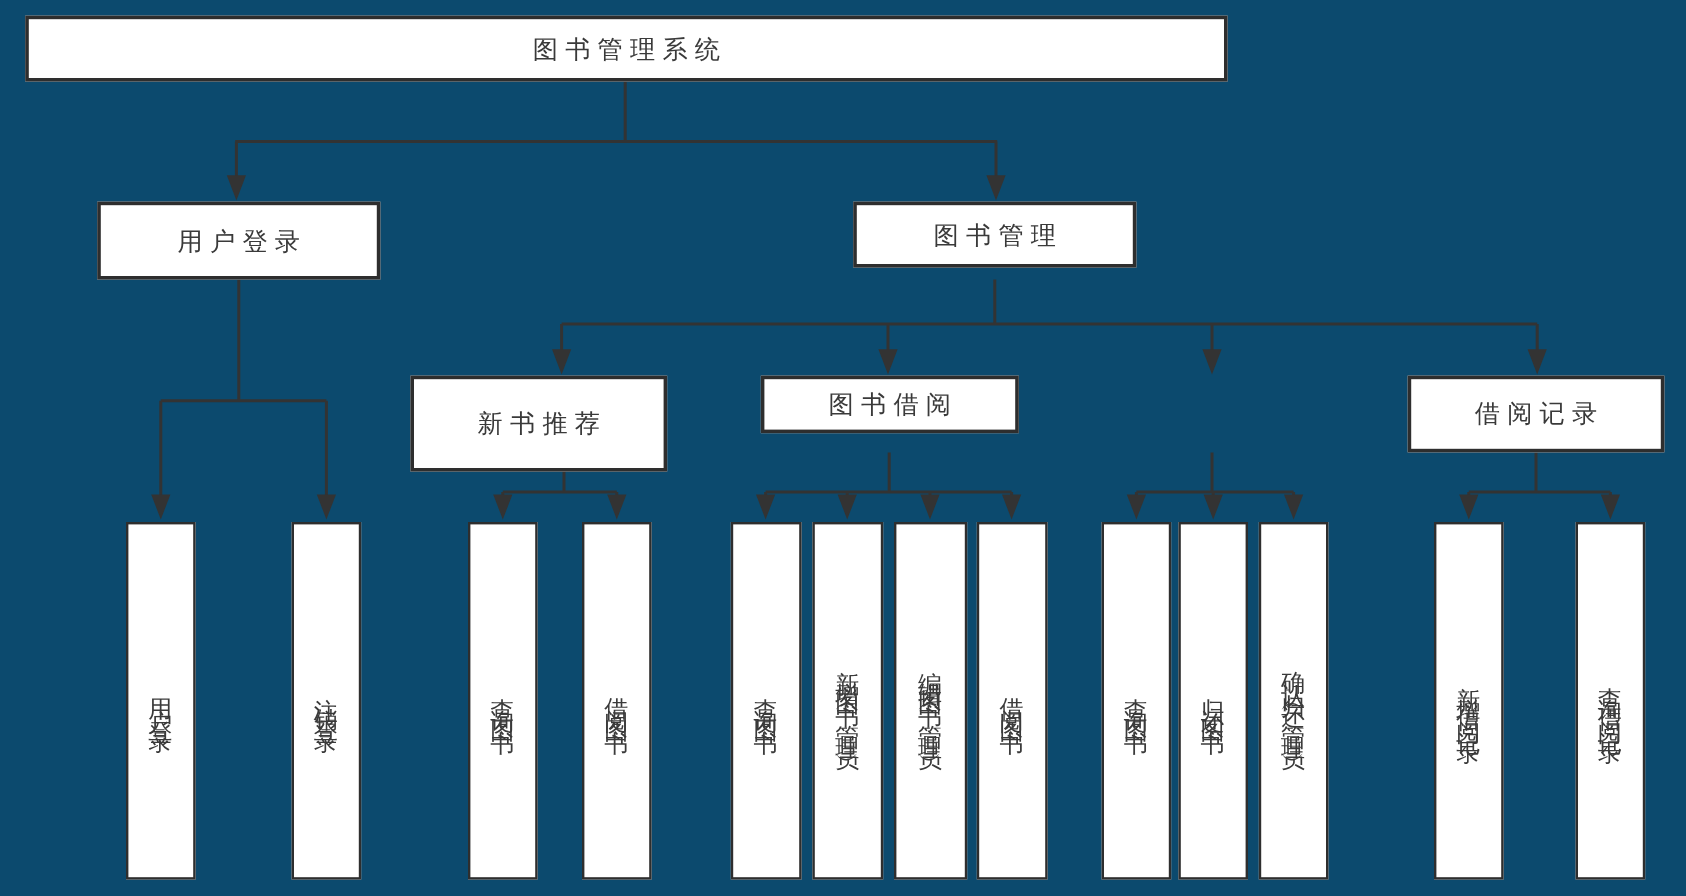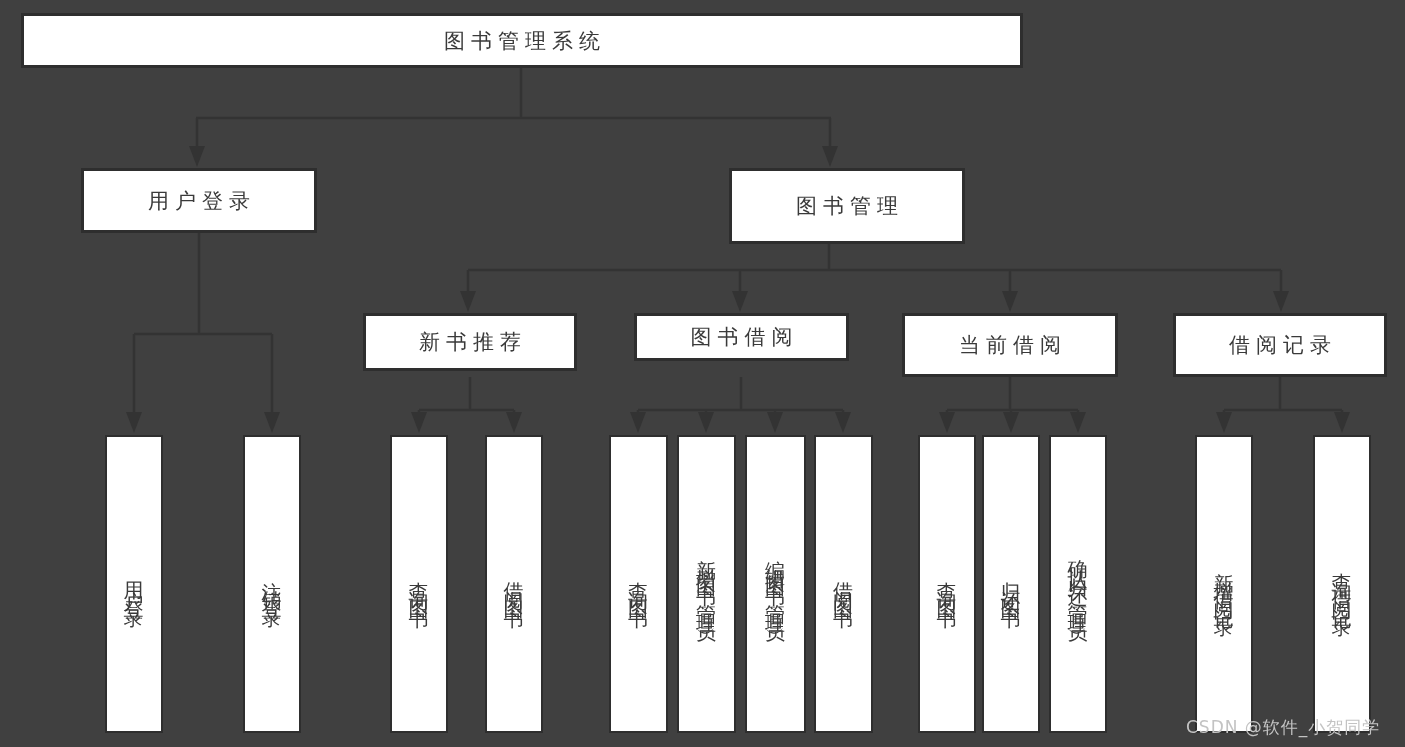--- a/index.html
+++ b/index.html
@@ -4,21 +4,21 @@
 <style>
   html, body {
     margin: 0;
     padding: 0;
     background: #ffffff;
   }
   #canvas {
     position: relative;
     width: 1405px;
     height: 747px;
-    background: #404040;
+    background: #0c4a6e;
     overflow: hidden;
     font-family: "DejaVu Sans", "Liberation Sans", sans-serif;
   }
   #connector-svg {
     position: absolute;
     left: 0;
     top: 0;
     width: 1405px;
     height: 747px;
   }
@@ -105,40 +105,38 @@
       <polygon points="1011,433 1003,412 1019,412"></polygon>
       <polygon points="1078,433 1070,412 1086,412"></polygon>
       <polygon points="1224,433 1216,412 1232,412"></polygon>
       <polygon points="1342,433 1334,412 1350,412"></polygon>
     </g>
   </svg>
 
   <div class="hbox" style="left:21px; top:13px; width:1002px; height:55px;">图书管理系统</div>
 
   <div class="hbox" style="left:81px; top:168px; width:236px; height:65px;">用户登录</div>
-  <div class="hbox" style="left:729px; top:168px; width:236px; height:76px;text-align:center;">图书管理</div>
+  <div class="hbox" style="left:711px; top:168px; width:236px; height:55px;text-align:center;">图书管理</div>
 
-  <div class="hbox" style="left:363px; top:313px; width:214px; height:58px;">新书推荐</div>
+  <div class="hbox" style="left:342px; top:313px; width:214px; height:80px;">新书推荐</div>
   <div class="hbox" style="left:634px; top:313px; width:215px; height:48px;">图书借阅</div>
-  <div class="hbox" style="left:902px; top:313px; width:216px; height:64px;">当前借阅</div>
   <div class="hbox" style="left:1173px; top:313px; width:214px; height:64px;text-align:right;">借阅记录</div>
 
   <div class="vbox" style="left:105px; width:58px;">用户登录</div>
   <div class="vbox" style="left:243px; width:58px;">注销登录</div>
 
   <div class="vbox" style="left:390px; width:58px;">查询图书</div>
   <div class="vbox" style="left:485px; width:58px;">借阅图书</div>
 
   <div class="vbox" style="left:609px; width:59px;">查询图书</div>
   <div class="vbox" style="left:677px; width:59px;">新增图书（管理员）</div>
   <div class="vbox" style="left:745px; width:61px;">编辑图书（管理员）</div>
   <div class="vbox" style="left:814px; width:59px;">借阅图书</div>
 
   <div class="vbox" style="left:918px; width:58px;">查询图书</div>
   <div class="vbox" style="left:982px; width:58px;">归还图书</div>
   <div class="vbox" style="left:1049px; width:58px;">确认归还（管理员）</div>
 
   <div class="vbox" style="left:1195px; width:58px;">新增借阅记录</div>
   <div class="vbox" style="left:1313px; width:58px;">查询借阅记录</div>
 
-  <div id="watermark">CSDN @软件_小贺同学</div>
 
 </div>
 
 </body></html>

